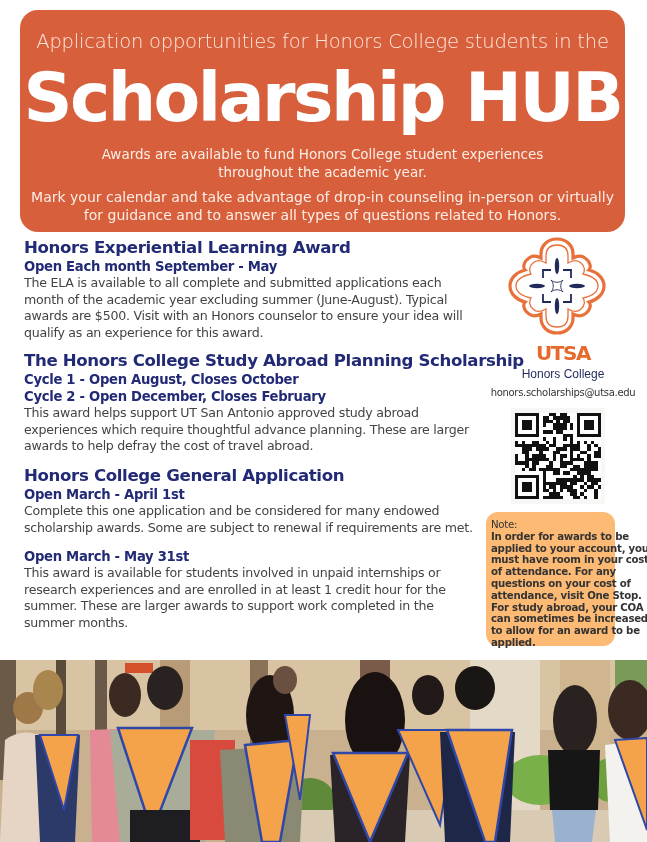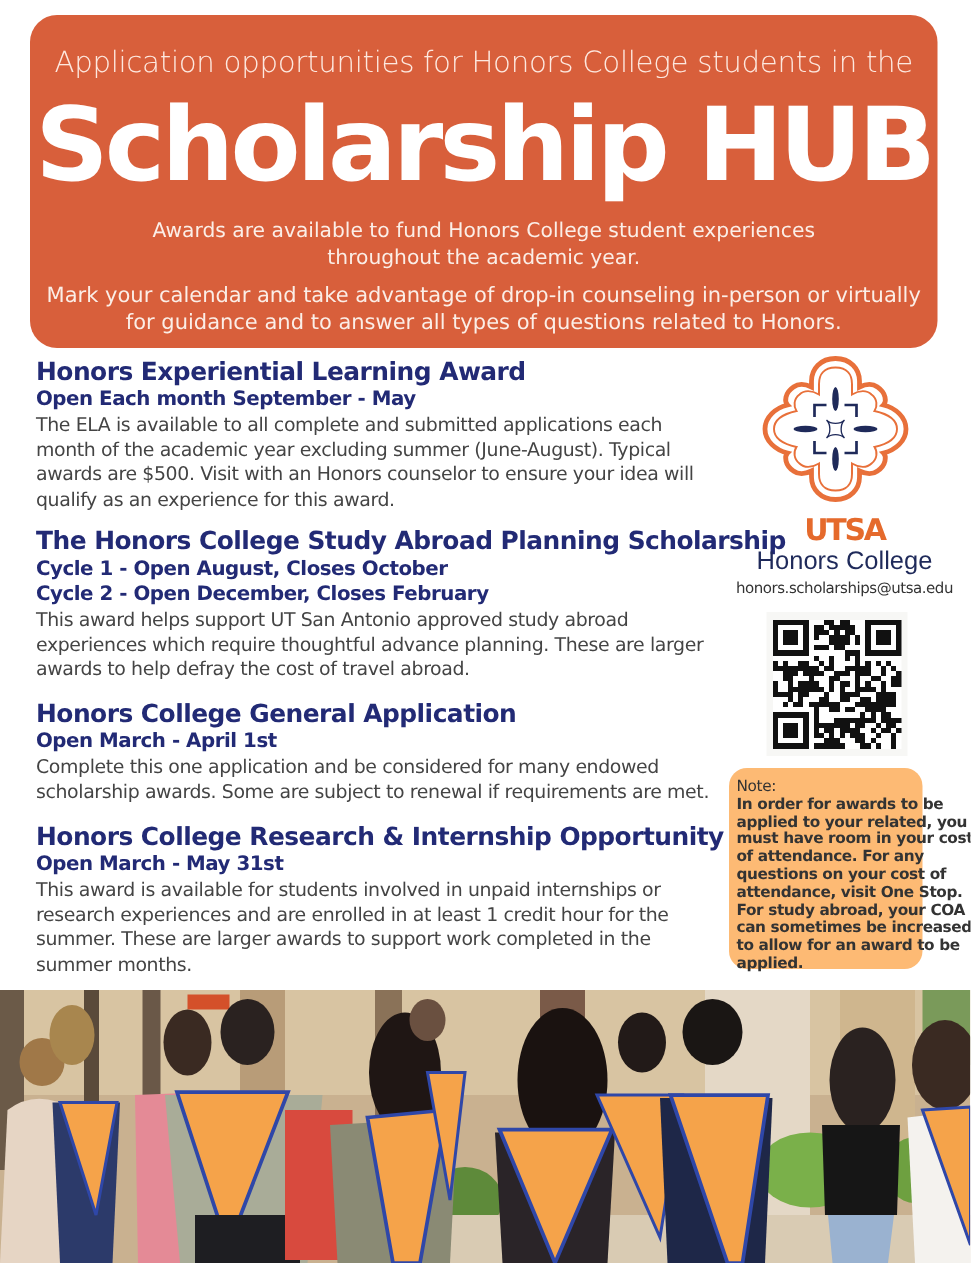--- a/index.html
+++ b/index.html
@@ -54,21 +54,21 @@
 
     
     .logo-wrap { position: absolute; left: 507px; top: 236px; width: 100px; height: 100px; }
     .utsa-mark {
       position: absolute; left: 488px; top: 342px; width: 150px; text-align: center;
       font-family: "DejaVu Sans", sans-serif; font-weight: bold; font-size: 20px;
       letter-spacing: -1.5px; color: #e56a2c; line-height: 22px;
     }
     .honors-mark {
       position: absolute; left: 488px; top: 364px; width: 150px; text-align: center;
-      font-family: "Liberation Sans", sans-serif; font-size: 17px; color: #1f2a5a; line-height: 20px;
+      font-family: "Liberation Sans", sans-serif; font-size: 12px; color: #1f2a5a; line-height: 20px;
     }
     .email {
       position: absolute; left: 482px; top: 386px; width: 162px; text-align: center;
       font-size: 10px; color: #333333; letter-spacing: -0.3px; line-height: 14px;
     }
     .qr-wrap {
       position: absolute; left: 511px; top: 408px; width: 94px; height: 96px;
       background: #f7f7f5; padding: 4px;
     }
     .qr-wrap svg { display: block; width: 86px; height: 88px; }
@@ -126,21 +126,20 @@
 <section class="award" id="award-general">
   <div class="title">Honors College General Application</div>
   <div class="dates">Open March - April 1st</div>
   <div class="body">
     <span class="ln">Complete this one application and be considered for many endowed</span>
     <span class="ln">scholarship awards. Some are subject to renewal if requirements are met.</span>
   </div>
 </section>
 
 <section class="award" id="award-research">
-  <div class="title">Honors College Research &amp; Internship Opportunity</div>
   <div class="dates">Open March - May 31st</div>
   <div class="body">
     <span class="ln">This award is available for students involved in unpaid internships or</span>
     <span class="ln">research experiences and are enrolled in at least 1 credit hour for the</span>
     <span class="ln">summer. These are larger awards to support work completed in the</span>
     <span class="ln">summer months.</span>
   </div>
 </section>
 
 <div class="logo-wrap">
@@ -419,21 +418,21 @@
       <rect x="20" y="2" width="3" height="3" fill="#111111"></rect>
       <rect x="0" y="18" width="7" height="7" fill="#111111"></rect>
       <rect x="1" y="19" width="5" height="5" fill="#ffffff"></rect>
       <rect x="2" y="20" width="3" height="3" fill="#111111"></rect>
     </svg>
 </div>
 
 <div class="note">
   <span class="note-label">Note:</span>
   <span class="ln">In order for awards to be</span>
-  <span class="ln">applied to your related, you</span>
+  <span class="ln">applied to your account, you</span>
   <span class="ln">must have room in your cost</span>
   <span class="ln">of attendance. For any</span>
   <span class="ln">questions on your cost of</span>
   <span class="ln">attendance, visit One Stop.</span>
   <span class="ln">For study abroad, your COA</span>
   <span class="ln">can sometimes be increased</span>
   <span class="ln">to allow for an award to be</span>
   <span class="ln">applied.</span>
 </div>
 

